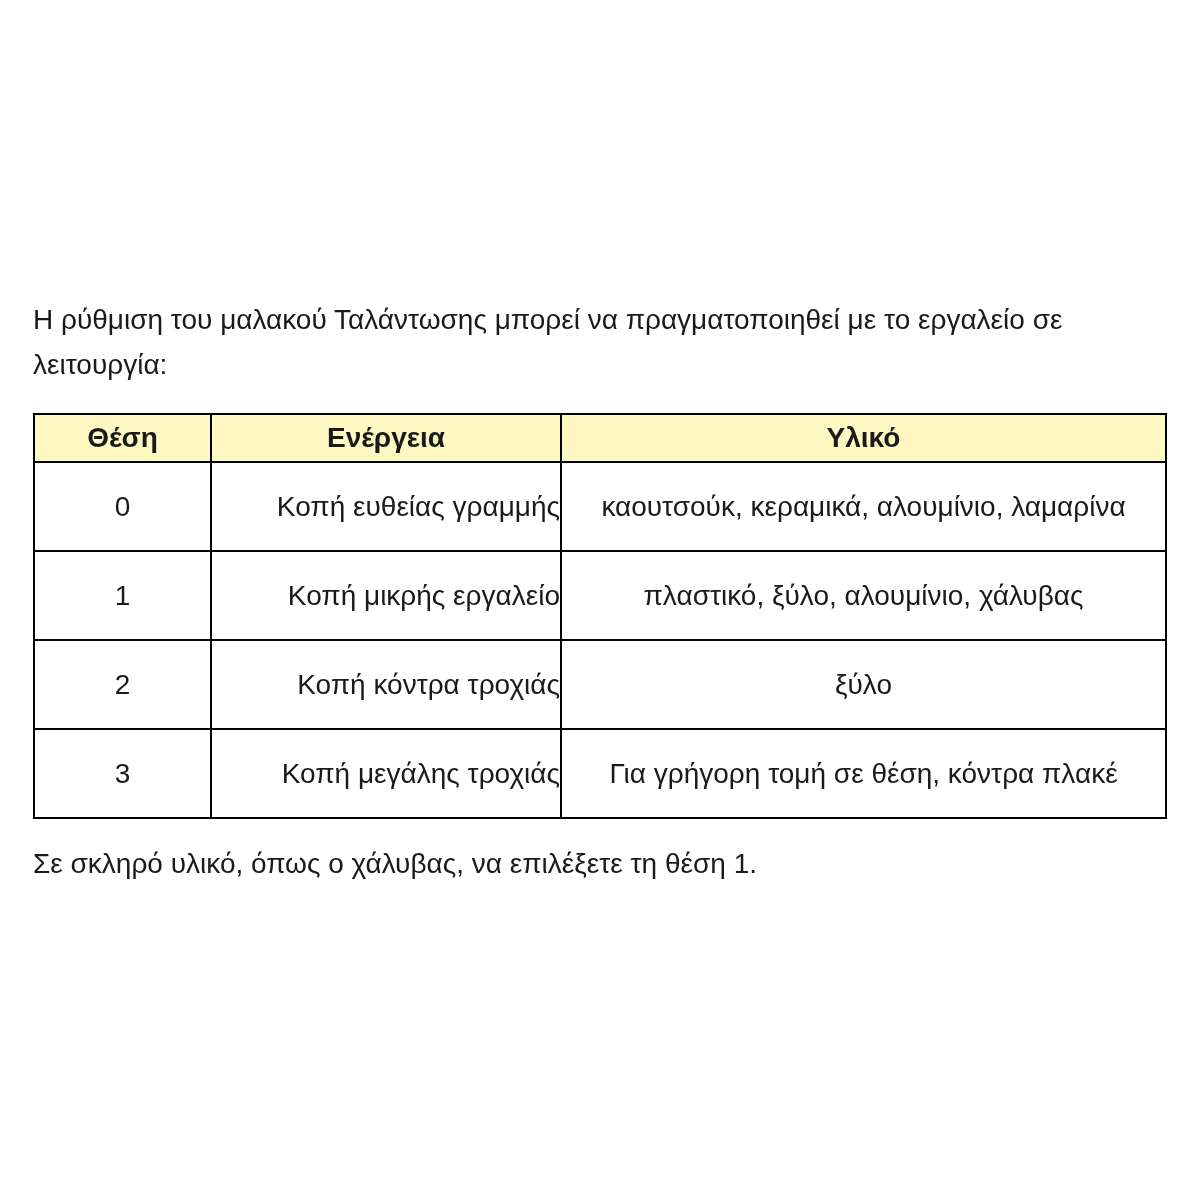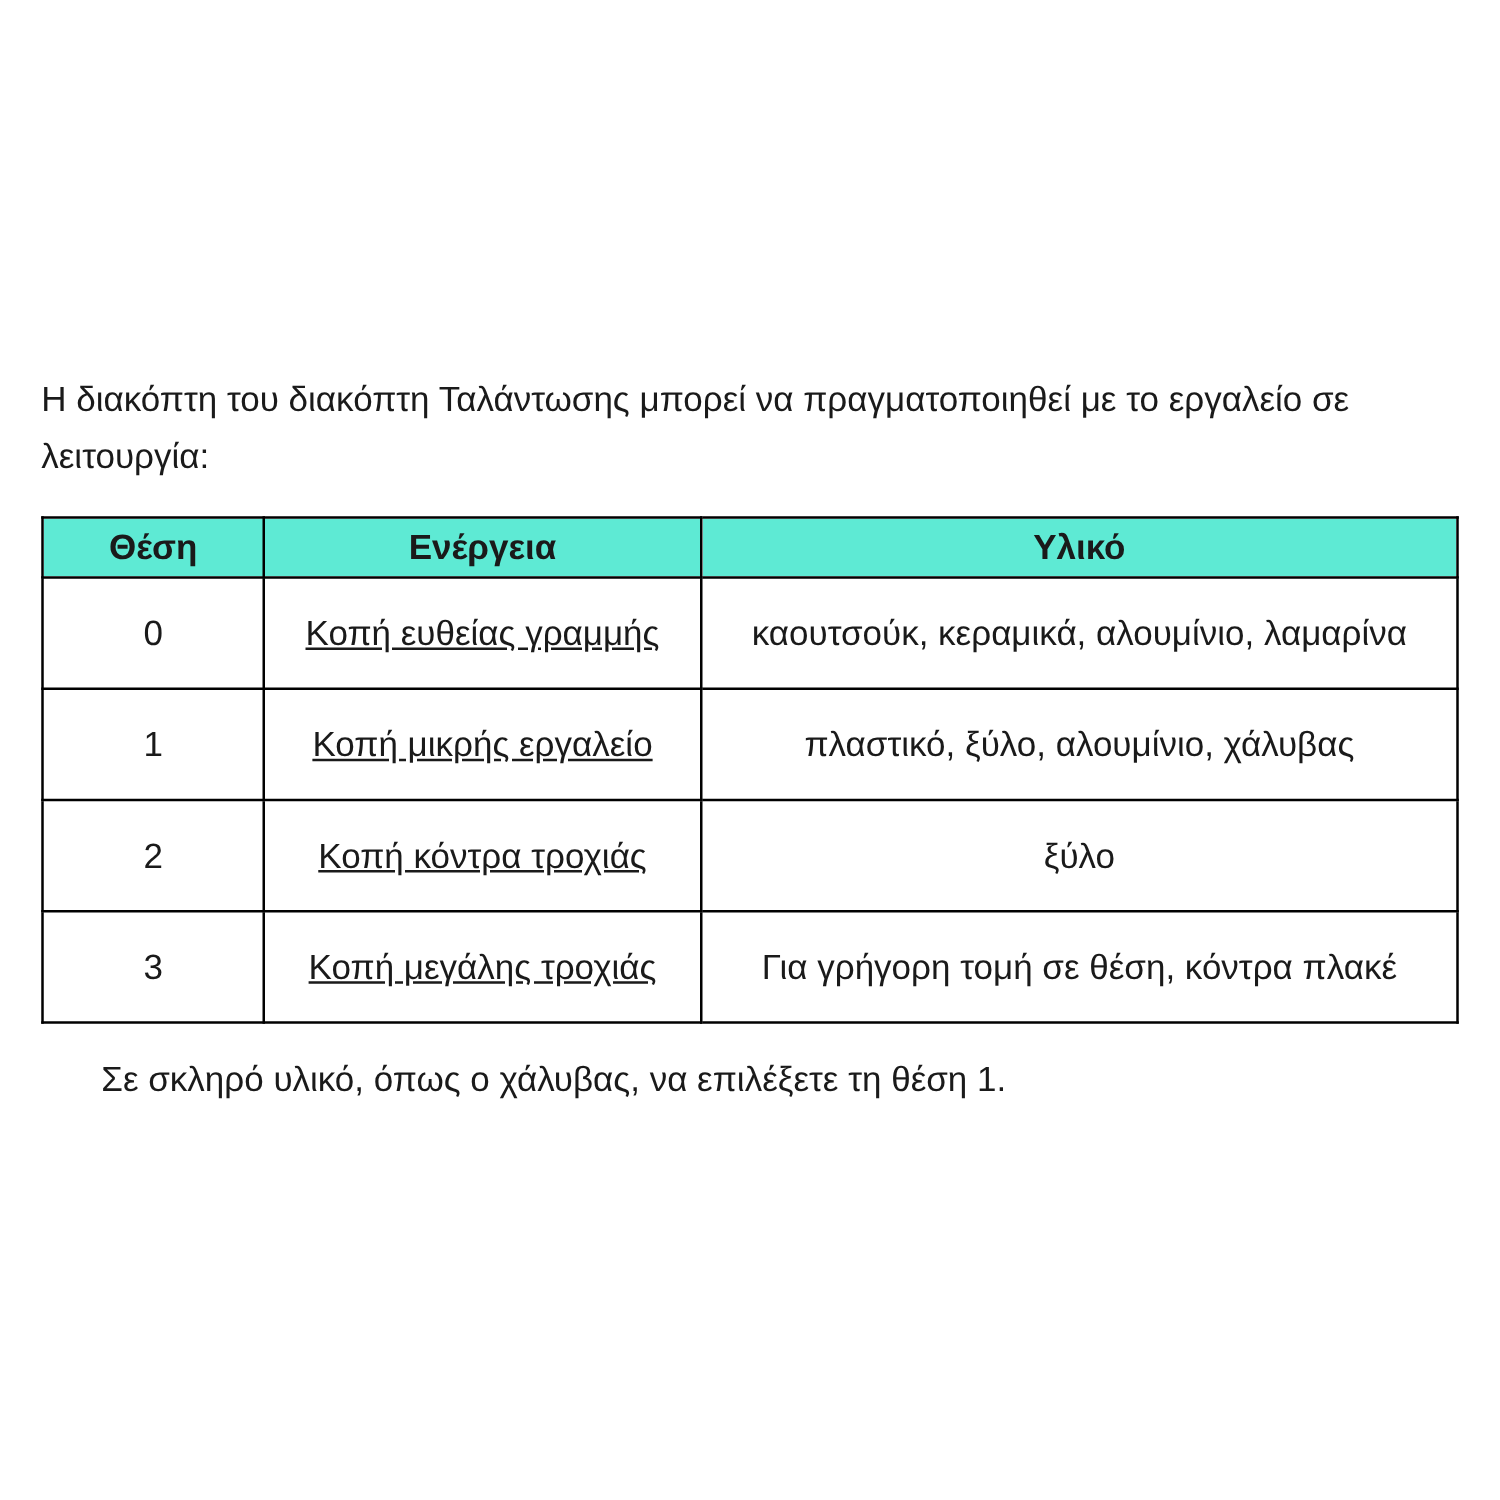--- a/index.html
+++ b/index.html
@@ -39,50 +39,50 @@
   }
   table.settings th,
   table.settings td {
     border: 2px solid #000000;
     box-sizing: border-box;
     vertical-align: middle;
     overflow: hidden;
   }
   table.settings th {
     height: 48px;
-    background: #5eead4;
+    background: #fef9c3;
     font-weight: bold;
     text-align: center;
     padding: 0;
   }
   table.settings td {
     height: 89px;
     padding: 0;
     background: #ffffff;
   }
   col.c1 { width: 177px; }
   col.c2 { width: 350px; }
   col.c3 { width: 605px; }
   td.cell-pos { text-align: center; }
-  td.cell-act { text-align: center; padding-left: 14px; padding-right: 8px; text-decoration: underline; }
+  td.cell-act { text-align: right; padding-left: 14px; padding-right: 8px; }
   td.cell-mat { text-align: center; padding-left: 18px; padding-right: 8px; }
   .note {
     margin: 0;
     font-size: 28px;
     line-height: 33px;
   }
   .note-1 { margin-top: 68px; }
-  .note-2 { margin-top: 28px; margin-left: 48px; }
+  .note-2 { margin-top: 28px; }
 </style>
 </head>
 <body>
 
 <div class="page">
 
-  <p class="intro">Η διακόπτη του διακόπτη Ταλάντωσης μπορεί να πραγματοποιηθεί με το εργαλείο σε λειτουργία:</p>
+  <p class="intro">Η ρύθμιση του μαλακού Ταλάντωσης μπορεί να πραγματοποιηθεί με το εργαλείο σε λειτουργία:</p>
 
   <table class="settings">
     <colgroup>
       <col class="c1">
       <col class="c2">
       <col class="c3">
     </colgroup>
     <thead>
       <tr>
         <th>Θέση</th>

